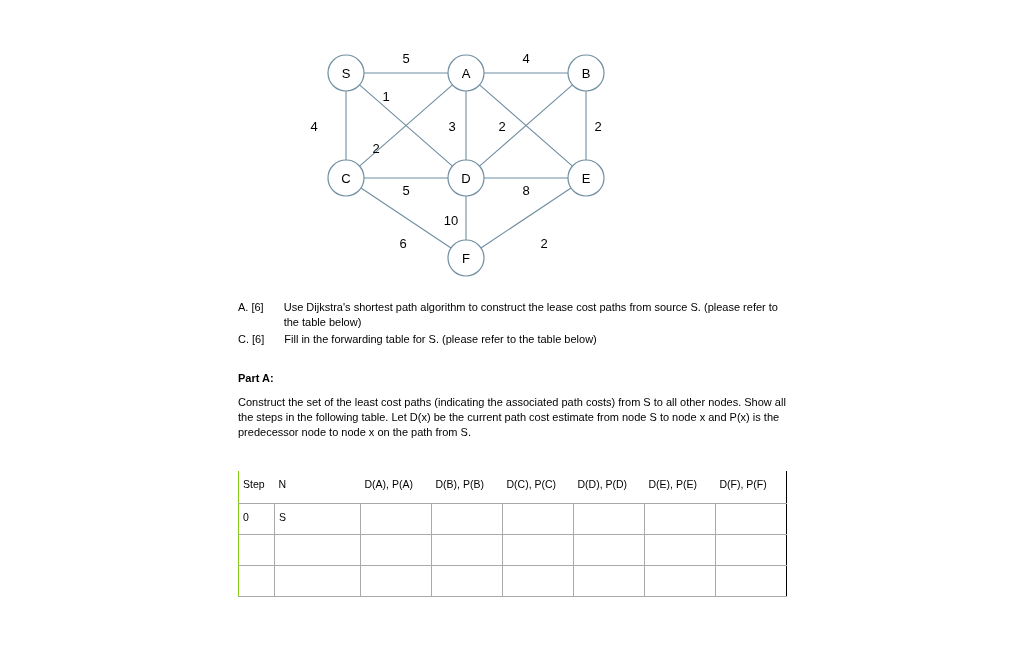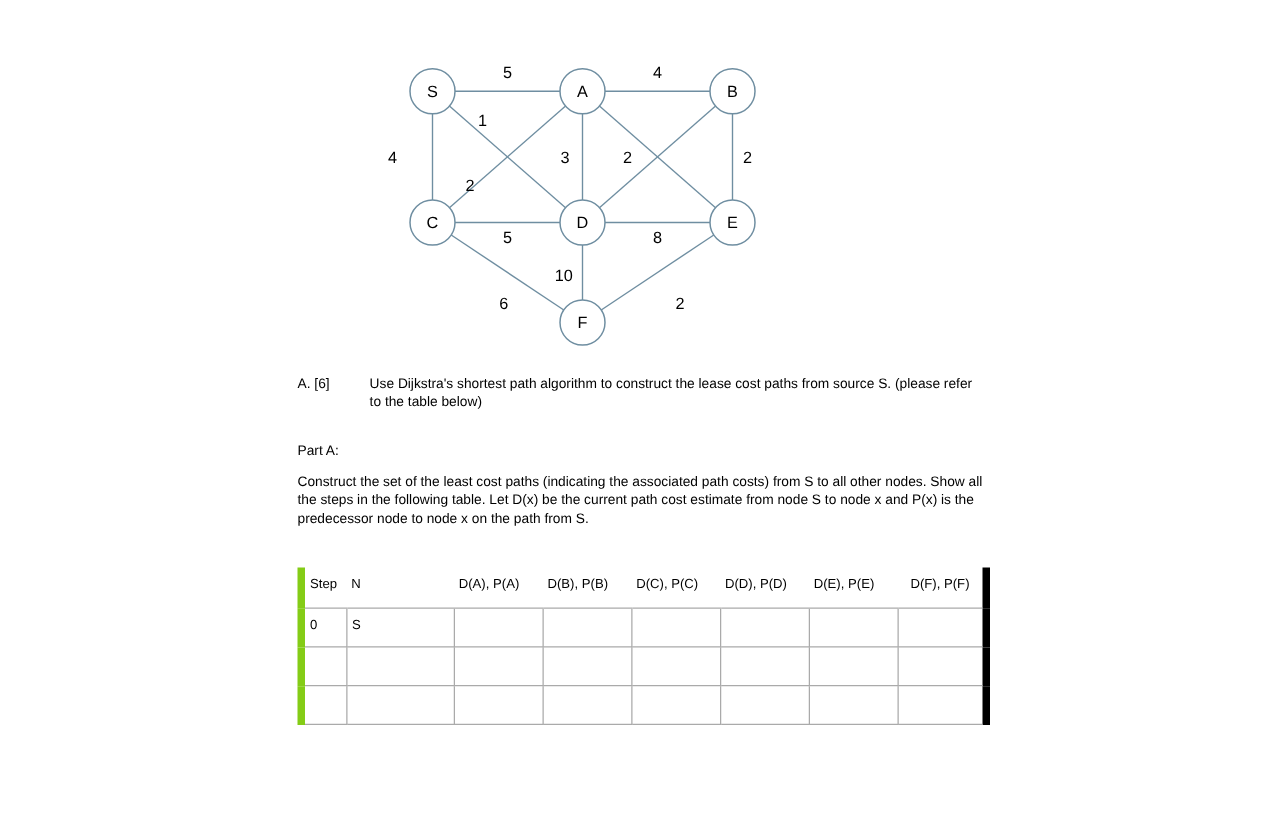--- a/index.html
+++ b/index.html
@@ -56,33 +56,33 @@
     fill: #000;
     text-anchor: middle;
     dominant-baseline: central;
   }
   .q-list {
     margin: 22px 0 18px 0;
   }
   .q-item {
     display: flex;
     margin-bottom: 2px;
-    gap: 12px;
   }
   .q-item .q-label {
     white-space: nowrap;
     margin-right: 4px;
   }
   .q-item .q-text {
     flex: 1;
     margin-left: 16px;
   }
   .partA-title {
     margin-top: 24px;
     margin-bottom: 10px;
+    font-weight: bold;
   }
   .partA-text {
     margin-bottom: 31px;
   }
   table.dijkstra {
     border-collapse: collapse;
     width: 100%;
     table-layout: fixed;
   }
   table.dijkstra th,
@@ -97,26 +97,25 @@
     vertical-align: top;
   }
   table.dijkstra th {
     border-top: none;
     border-left: none;
     border-right: none;
     padding-bottom: 8px;
   }
   table.dijkstra th:first-child,
   table.dijkstra td:first-child {
-    border-left: 6px solid #84cc16;
+    border-left: 1px solid #84cc16;
   }
   table.dijkstra th:last-child,
   table.dijkstra td:last-child {
-    border-right: 6px solid #000000;
-    text-align: center;
+    border-right: 1px solid #000000;
   }
   table.dijkstra .col-step { width: 36px; }
   table.dijkstra .col-n    { width: 86px; }
   table.dijkstra .col-d    { width: 71px; }
 </style>
 </head>
 <body>
 
 <div class="page">
   <div class="content">
@@ -180,20 +179,24 @@
             <text x="190" y="240">F</text>
           </g>
         </svg>
     </div>
 
     <div class="q-list">
       <div class="q-item">
         <span class="q-label">A. [6]</span>
         <span class="q-text">Use Dijkstra's shortest path algorithm to construct the lease cost paths from source S. (please refer to the table below)</span>
       </div>
+      <div class="q-item">
+        <span class="q-label">C. [6]</span>
+        <span class="q-text">Fill in the forwarding table for S.  (please refer to the table below)</span>
+      </div>
     </div>
 
     <div class="partA-title">Part A:</div>
     <div class="partA-text">Construct the set of the least cost paths (indicating the associated path costs) from S to all other nodes. Show all the steps in the following table. Let D(x) be the current path cost estimate from node S to node x and P(x) is the predecessor node to node x on the path from S.</div>
 
     <table class="dijkstra">
       <colgroup>
         <col class="col-step">
           <col class="col-n">
         <col class="col-d">

